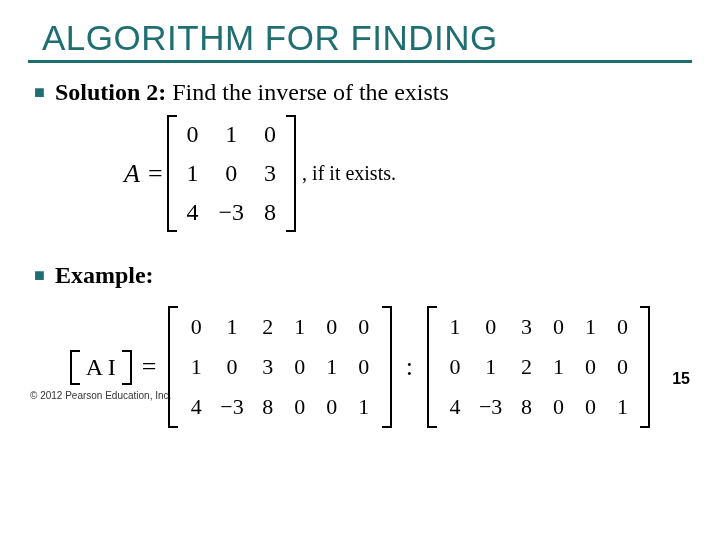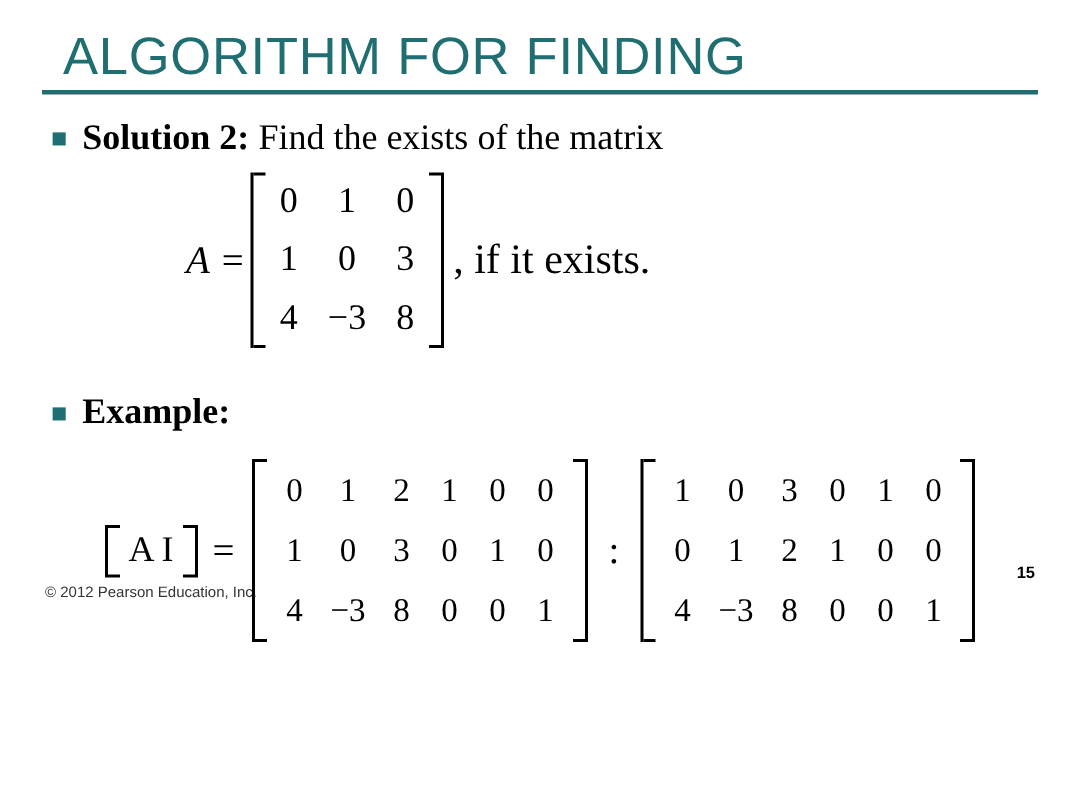--- a/index.html
+++ b/index.html
@@ -93,21 +93,21 @@
     padding: 6px 8px;
     column-gap: 18px;
     row-gap: 12px;
     font-size: 24px;
     font-family: "Times New Roman", serif;
   }
   .g3 { grid-template-columns: repeat(3, auto); }
   .g6 { grid-template-columns: repeat(6, auto); }
   .cell { text-align: center; min-width: 16px; }
   .after-matrix {
-    font-size: 28px;
+    font-size: 20px;
     margin-left: 6px;
   }
   .solution-section { margin-top: 8px; }
   .sol-eq {
     display: flex;
     align-items: center;
     justify-content: center;
     margin-top: 16px;
     gap: 8px;
   }
@@ -123,39 +123,39 @@
     bottom: 7px;
     font-family: Arial, sans-serif;
     font-size: 10px;
     color: #333;
   }
   .pagenum {
     position: absolute;
     right: 30px;
     bottom: 20px;
     font-family: Arial, sans-serif;
-    font-size: 11px;
+    font-size: 16px;
     font-weight: bold;
     color: #000;
   }
 </style>
 </head>
 <body>
 
 <div class="slide">
 
   <div class="title">ALGORITHM FOR FINDING</div>
   <div class="rule"></div>
 
   <div class="content">
 
     <div class="bullet-row">
       <div class="bullet">■</div>
       <div class="bullet-text">
-        <span class="bold">Solution 2:</span><span> Find the exists of the matrix</span>
+        <span class="bold">Solution 2:</span><span> Find the inverse of the exists</span>
       </div>
     </div>
 
     <div class="matrix-area">
       <span class="eq-label">A</span>
       <span class="eq-sign">=</span>
       <span class="matrix">
         <span class="bracket left"></span>
         <span class="mgrid g3" id="gridA">
             <span class="cell">0</span>

